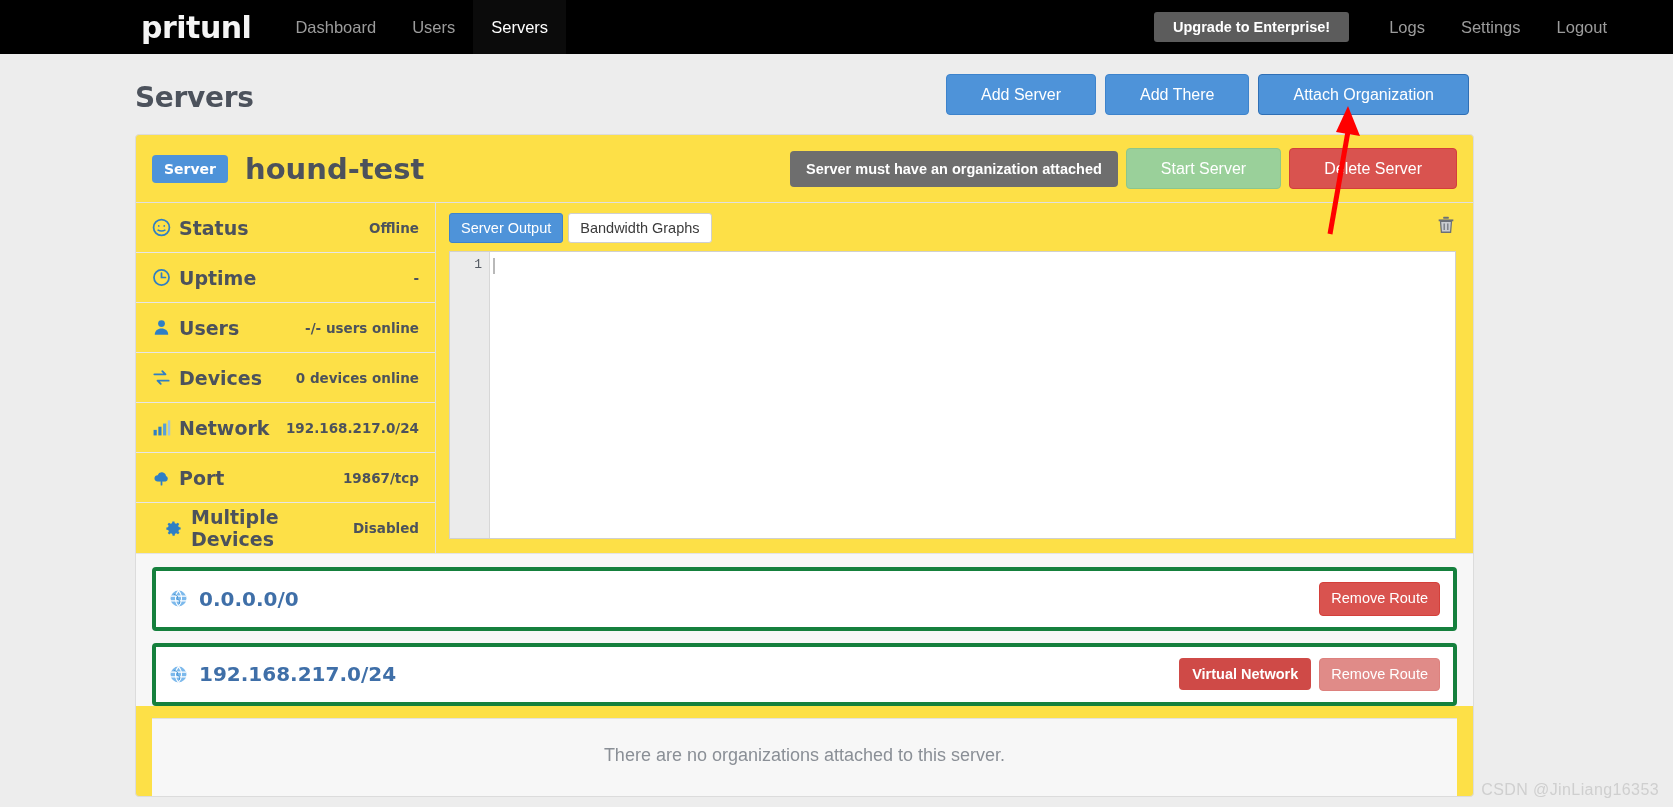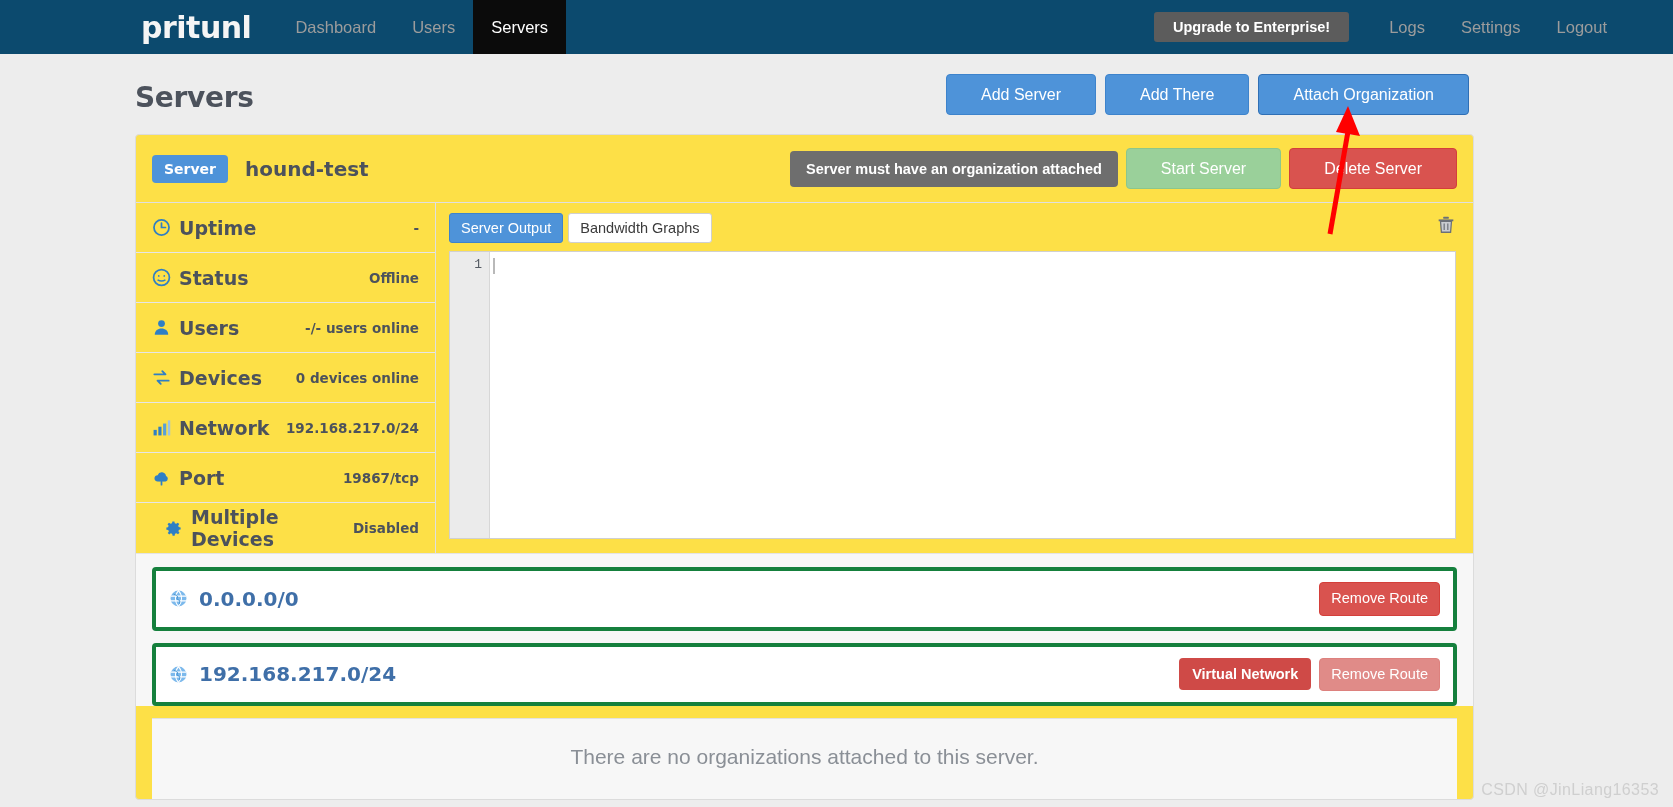--- a/index.html
+++ b/index.html
@@ -6,21 +6,21 @@
   html, body {
     width: 1673px; height: 807px;
     background: #ffffff;
     font-family: "Liberation Sans", sans-serif;
     overflow: hidden;
   }
   #root { position: relative; width: 1673px; height: 807px; background: #ededed; }
 
   
   .navbar {
-    height: 54px; background: #0c4a6e; display: flex; align-items: stretch;
+    height: 54px; background: #000000; display: flex; align-items: stretch;
     position: relative; z-index: 5;
   }
   .nav-left { display: flex; align-items: stretch; padding-left: 141px; }
   .brand {
     color: #f5f5f5; font-size: 30px; font-weight: bold; letter-spacing: -0.5px;
     display: flex; align-items: center; padding: 0 26px 0 0; font-family: "DejaVu Sans", sans-serif;
   }
   .nav-link {
     display: flex; align-items: center; padding: 0 18px; color: #9c9c9c;
     font-size: 16.5px; text-decoration: none; font-family: "Liberation Sans", sans-serif;
@@ -54,21 +54,21 @@
   .card {
     position: absolute; left: 135px; top: 134px; width: 1339px;
     background: #fde047; border: 1px solid #dcdcdc; border-radius: 4px;
   }
   .card-head { display: flex; align-items: center; padding: 13px 16px; position: relative; }
   .badge-server {
     background: #4e93d9; color: #ffffff; font-size: 14px; font-weight: bold;
     padding: 6px 12px; border-radius: 4px; font-family: "DejaVu Sans", sans-serif;
   }
   .server-name {
-    margin-left: 17px; font-size: 20px; font-weight: bold; color: #4c525c;
+    margin-left: 17px; font-size: 29px; font-weight: bold; color: #4c525c;
     font-family: "DejaVu Sans", sans-serif;
   }
   .card-head-actions { margin-left: auto; display: flex; align-items: center; gap: 8px; }
   .alert-pill {
     background: #6e6e6e; color: #ffffff; font-weight: bold; font-size: 14.5px;
     padding: 10px 16px; border-radius: 4px; white-space: nowrap;
   }
   .btn-green { background: #9ad09a; border-color: #8cc68c; color: #ffffff; }
   .btn-red { background: #d9534f; border-color: #d43f3a; color: #ffffff; }
   .btn-red-light { background: #e08b88; border-color: #dd817e; color: #ffffff; }
@@ -132,21 +132,21 @@
   }
   .route-actions { margin-left: auto; display: flex; align-items: center; gap: 8px; }
   .btn-sm { font-size: 14.5px; padding: 7px 11px; border-radius: 4px; }
   .badge-vn {
     background: #cf4a47; color: #ffffff; font-weight: bold; font-size: 14.5px;
     padding: 8px 13px; border-radius: 4px;
   }
 
   .orgs-empty {
     margin: 4px 16px 0 16px; border-top: 1px solid #e2e2e2; padding: 26px 0 30px 0;
-    text-align: center; color: #8a8f96; font-size: 21px; background: #f7f7f7;
+    text-align: center; color: #8a8f96; font-size: 18px; background: #f7f7f7;
   }
 
   
   .annot-arrow { position: absolute; left: 1316px; top: 106px; z-index: 20; pointer-events: none; }
 
   
   .watermark {
     position: absolute; right: 14px; bottom: 8px;
     color: #cfcfcf; font-size: 16px; font-family: "Liberation Sans", sans-serif;
     letter-spacing: 0.4px;
@@ -194,42 +194,42 @@
     </div>
 
     <div class="card-body">
 
       <div class="info-list">
 
         <div class="info-row">
           <span class="info-label">
             <span class="ic">
               <svg viewBox="0 0 24 24">
-                  <circle cx="12" cy="12" r="9.5" fill="none" stroke="#2f7fc4" stroke-width="2.2"></circle>
-                  <path d="M12 6.5V12h5" fill="none" stroke="#2f7fc4" stroke-width="2.2" stroke-linecap="round"></path>
-                </svg>
-            </span>
-            <span>Uptime</span>
-          </span>
-          <span class="info-val">-</span>
-        </div>
-
-        <div class="info-row">
-          <span class="info-label">
-            <span class="ic">
-              <svg viewBox="0 0 24 24">
                   <circle cx="12" cy="12" r="10" fill="none" stroke="#2f7fc4" stroke-width="2.2"></circle>
                   <circle cx="8.5" cy="10" r="1.1" fill="#2f7fc4"></circle>
                   <circle cx="15.5" cy="10" r="1.1" fill="#2f7fc4"></circle>
                   <path d="M7 15 Q12 18 17 15" fill="none" stroke="#2f7fc4" stroke-width="2"></path>
                 </svg>
             </span>
             <span>Status</span>
           </span>
           <span class="info-val">Offline</span>
+        </div>
+
+        <div class="info-row">
+          <span class="info-label">
+            <span class="ic">
+              <svg viewBox="0 0 24 24">
+                  <circle cx="12" cy="12" r="9.5" fill="none" stroke="#2f7fc4" stroke-width="2.2"></circle>
+                  <path d="M12 6.5V12h5" fill="none" stroke="#2f7fc4" stroke-width="2.2" stroke-linecap="round"></path>
+                </svg>
+            </span>
+            <span>Uptime</span>
+          </span>
+          <span class="info-val">-</span>
         </div>
 
         <div class="info-row">
           <span class="info-label">
             <span class="ic">
               <svg viewBox="0 0 24 24">
                   <circle cx="12" cy="7" r="4.3" fill="#2f7fc4"></circle>
                   <path d="M3.5 21c0-5 3.8-7.8 8.5-7.8s8.5 2.8 8.5 7.8z" fill="#2f7fc4"></path>
                 </svg>
             </span>

